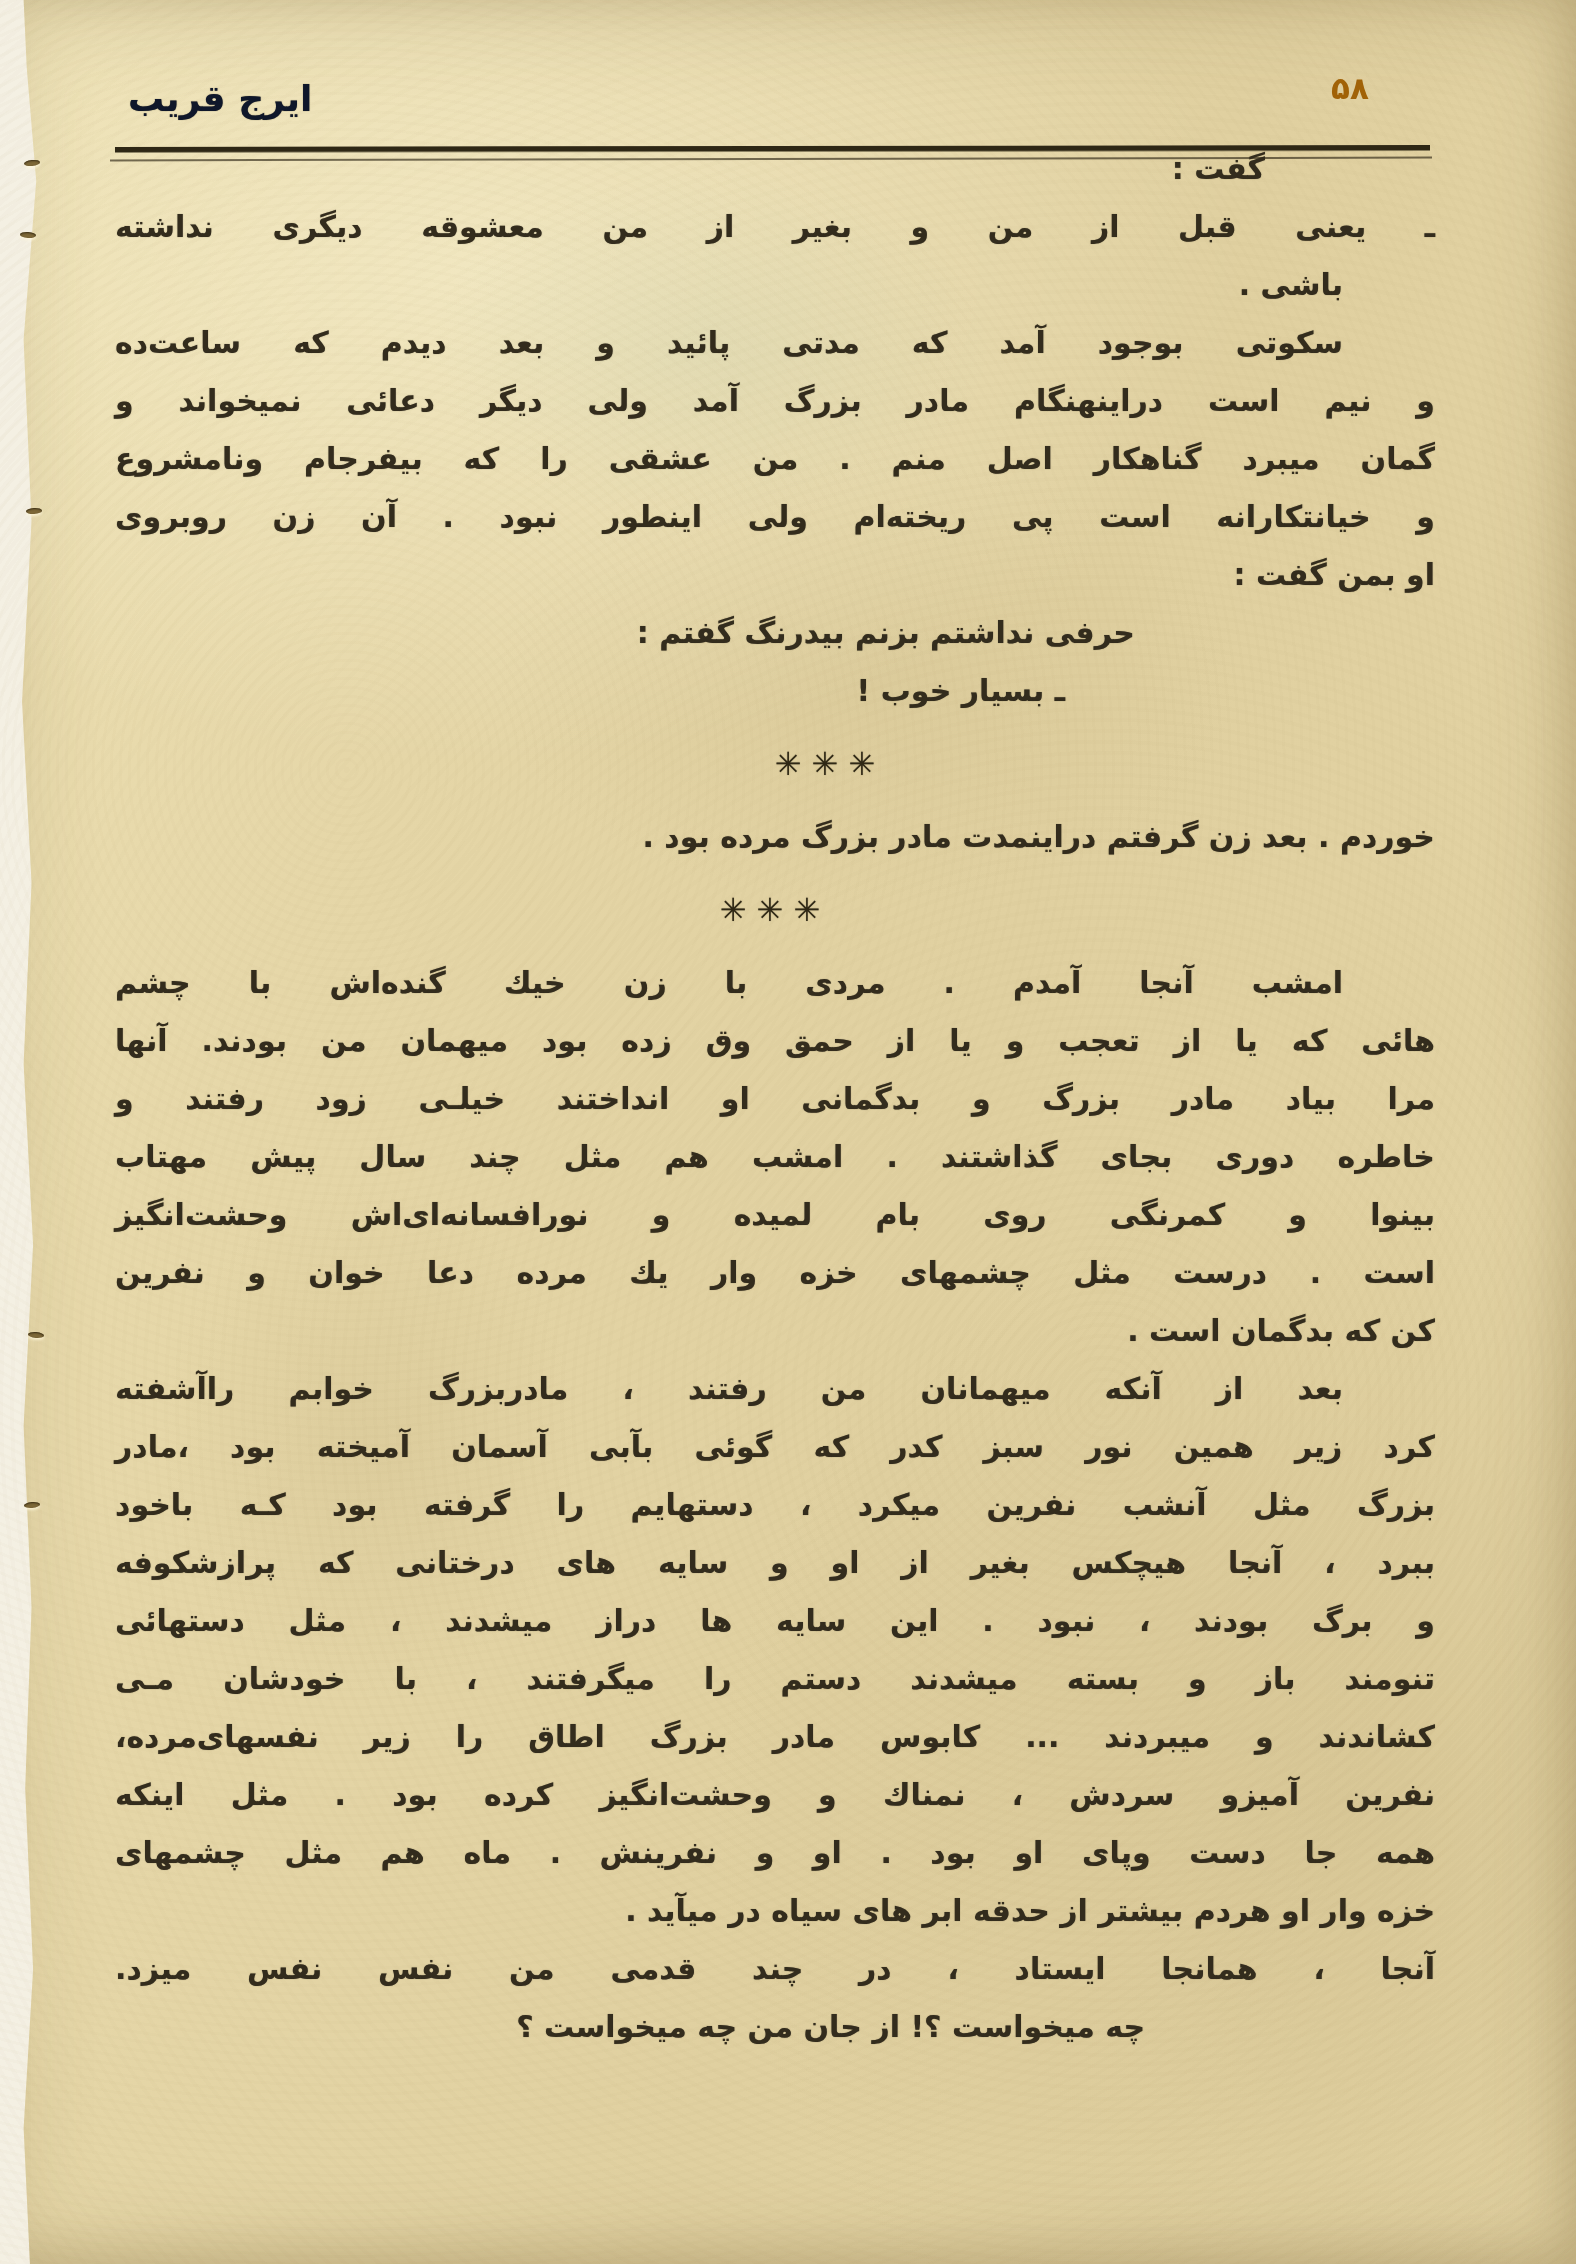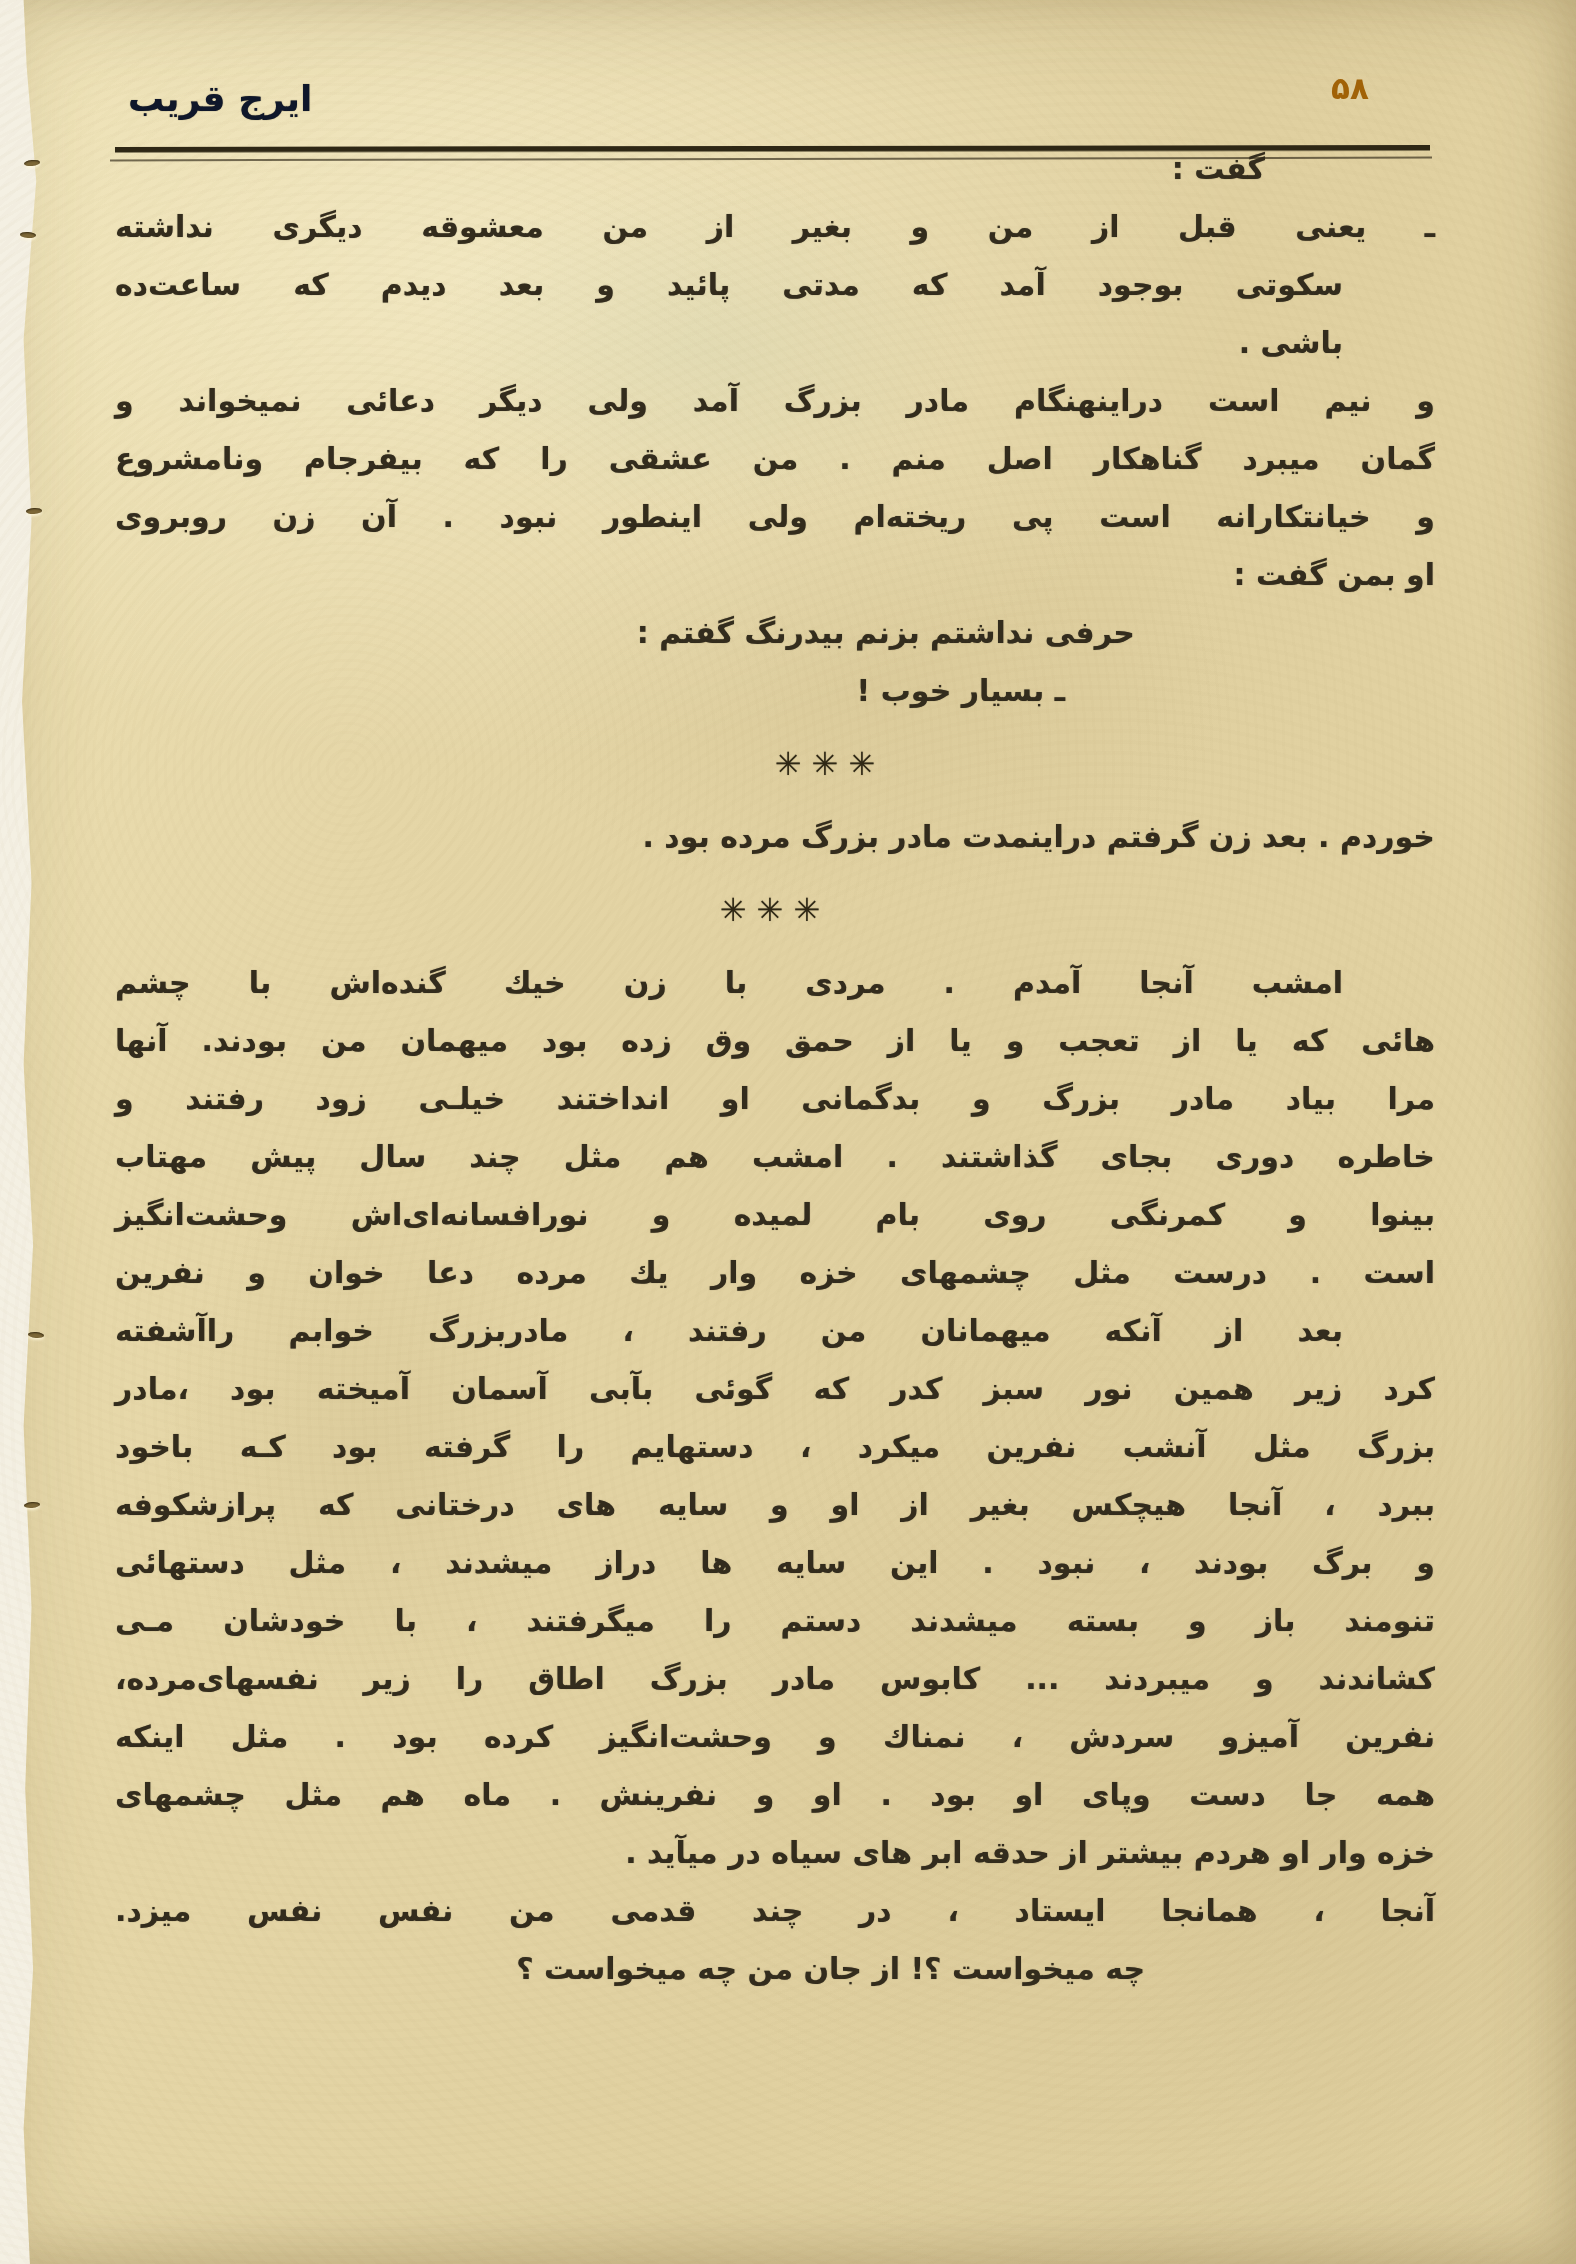--- a/index.html
+++ b/index.html
@@ -78,41 +78,42 @@
 <div class="hole" style="left:24px;top:1502px;transform:rotate(-5deg);"></div>
 
 <div class="running-head">ايرج قريب</div>
 <div class="page-number">۵۸</div>
 <div class="rule-thick"></div>
 <div class="rule-thin"></div>
 
 <div class="textblock">
   <div class="ln r p2">گفت :</div>
   <div class="ln j">ـ يعنى قبل از من و بغير از من معشوقه ديگرى نداشته</div>
+  <div class="ln r p1">باشى .</div>
   <div class="ln j p1">سكوتى بوجود آمد كه مدتى پائيد و بعد ديدم كه ساعت‌ده</div>
-  <div class="ln r p1">باشى .</div>
   <div class="ln j">و نيم است دراينهنگام مادر بزرگ آمد ولى ديگر دعائى نميخواند و</div>
   <div class="ln j">گمان ميبرد گناهكار اصل منم . من عشقى را كه بيفرجام ونامشروع</div>
   <div class="ln j">و خيانتكارانه است پى ريخته‌ام ولى اينطور نبود . آن زن روبروى</div>
   <div class="ln r">او بمن گفت :</div>
   <div class="ln r p3">حرفى نداشتم بزنم بيدرنگ گفتم :</div>
   <div class="ln r p5">ـ بسيار خوب !</div>
 
   <div class="divider shift">✳✳✳</div>
 
   <div class="ln r">خوردم . بعد زن گرفتم دراينمدت مادر بزرگ مرده بود .</div>
 
   <div class="divider">✳✳✳</div>
 
   <div class="ln j p1">امشب آنجا آمدم . مردى با زن خيك گنده‌اش با چشم</div>
   <div class="ln j">هائى كه يا از تعجب و يا از حمق وق زده بود ميهمان من بودند. آنها</div>
   <div class="ln j">مرا بياد مادر بزرگ و بدگمانى او انداختند خيلـى زود رفتند و</div>
   <div class="ln j">خاطره دورى بجاى گذاشتند . امشب هم مثل چند سال پيش مهتاب</div>
   <div class="ln j">بينوا و كمرنگى روى بام لميده و نورافسانه‌اى‌اش وحشت‌انگيز</div>
   <div class="ln j">است . درست مثل چشمهاى خزه وار يك مرده دعا خوان و نفرين</div>
+  <div class="ln r">كن كه بدگمان است .</div>
   <div class="ln j p1">بعد از آنكه ميهمانان من رفتند ، مادربزرگ خوابم راآشفته</div>
   <div class="ln j">كرد زير همين نور سبز كدر كه گوئى بآبى آسمان آميخته بود ،مادر</div>
   <div class="ln j">بزرگ مثل آنشب نفرين ميكرد ، دستهايم را گرفته بود كـه باخود</div>
   <div class="ln j">ببرد ، آنجا هيچكس بغير از او و سايه هاى درختانى كه پرازشكوفه</div>
   <div class="ln j">و برگ بودند ، نبود . اين سايه ها دراز ميشدند ، مثل دستهائى</div>
   <div class="ln j">تنومند باز و بسته ميشدند دستم را ميگرفتند ، با خودشان مـى</div>
   <div class="ln j">كشاندند و ميبردند ... كابوس مادر بزرگ اطاق را زير نفسهاى‌مرده،</div>
   <div class="ln j">نفرين آميزو سردش ، نمناك و وحشت‌انگيز كرده بود . مثل اينكه</div>
   <div class="ln j">همه جا دست وپاى او بود . او و نفرينش . ماه هم مثل چشمهاى</div>
   <div class="ln r">خزه وار او هردم بيشتر از حدقه ابر هاى سياه در ميآيد .</div>

